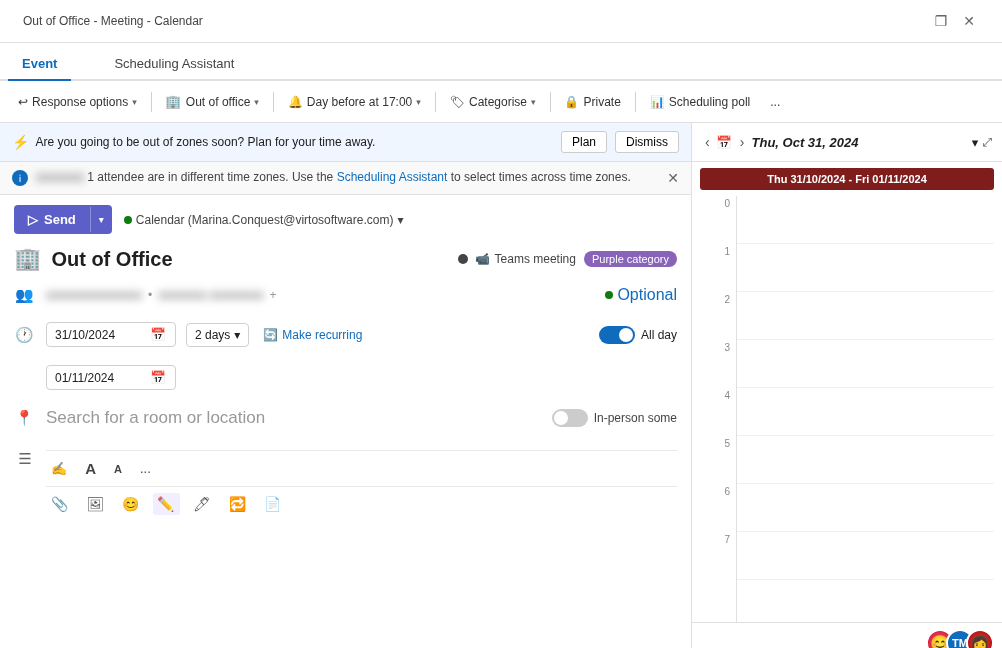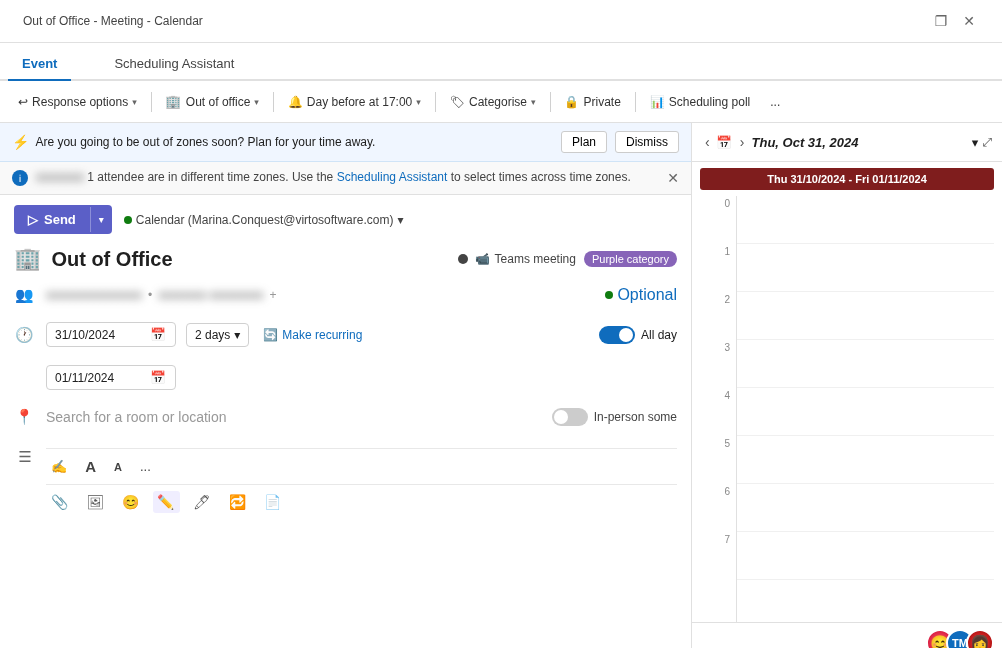--- a/index.html
+++ b/index.html
@@ -69,21 +69,21 @@
     .optional-dot { width: 8px; height: 8px; border-radius: 50%; background: #107c10; }
     .date-input { border: 1px solid #d0d0d0; border-radius: 4px; padding: 4px 8px; font-size: 12px; display: flex; align-items: center; justify-content: space-between; gap: 8px; cursor: pointer; min-width: 130px; }
     .date-input-icon { color: #666; font-size: 13px; }
     .duration-select { display: flex; align-items: center; gap: 4px; padding: 4px 8px; border: 1px solid #d0d0d0; border-radius: 4px; font-size: 12px; cursor: pointer; }
     .make-recurring { display: flex; align-items: center; gap: 4px; color: #0f6cbd; font-size: 12px; cursor: pointer; margin-left: 4px; }
     .allday-toggle { display: flex; align-items: center; gap: 6px; margin-left: auto; font-size: 12px; }
     .toggle-track { width: 36px; height: 18px; border-radius: 9px; background: #0f6cbd; display: flex; align-items: center; padding: 2px; cursor: pointer; }
     .toggle-thumb { width: 14px; height: 14px; border-radius: 50%; background: white; margin-left: auto; }
     
     
-    .location-field { flex: 1; color: #999; font-size: 14px; cursor: text; }
+    .location-field { flex: 1; color: #999; font-size: 17px; cursor: text; }
     .inperson-toggle { display: flex; align-items: center; gap: 6px; font-size: 12px; color: #444; margin-left: auto; }
     .toggle-track-off { width: 36px; height: 18px; border-radius: 9px; background: #ccc; display: flex; align-items: center; padding: 2px; cursor: pointer; }
     .toggle-thumb-off { width: 14px; height: 14px; border-radius: 50%; background: white; }
     
     
     .body-area { margin: 8px 0 4px 0; border: none; outline: none; width: 100%; min-height: 80px; font-size: 13px; color: #202020; line-height: 1.5; resize: none; padding: 0; }
     .body-container { border: 1px solid #e0e0e0; border-radius: 4px; padding: 10px 12px; margin-top: 6px; min-height: 110px; position: relative; }
     .copilot-btn { position: absolute; bottom: 8px; right: 8px; width: 32px; height: 32px; border-radius: 50%; background: #fff; border: 1px solid #e0e0e0; display: flex; align-items: center; justify-content: center; cursor: pointer; font-size: 18px; }
     
     

